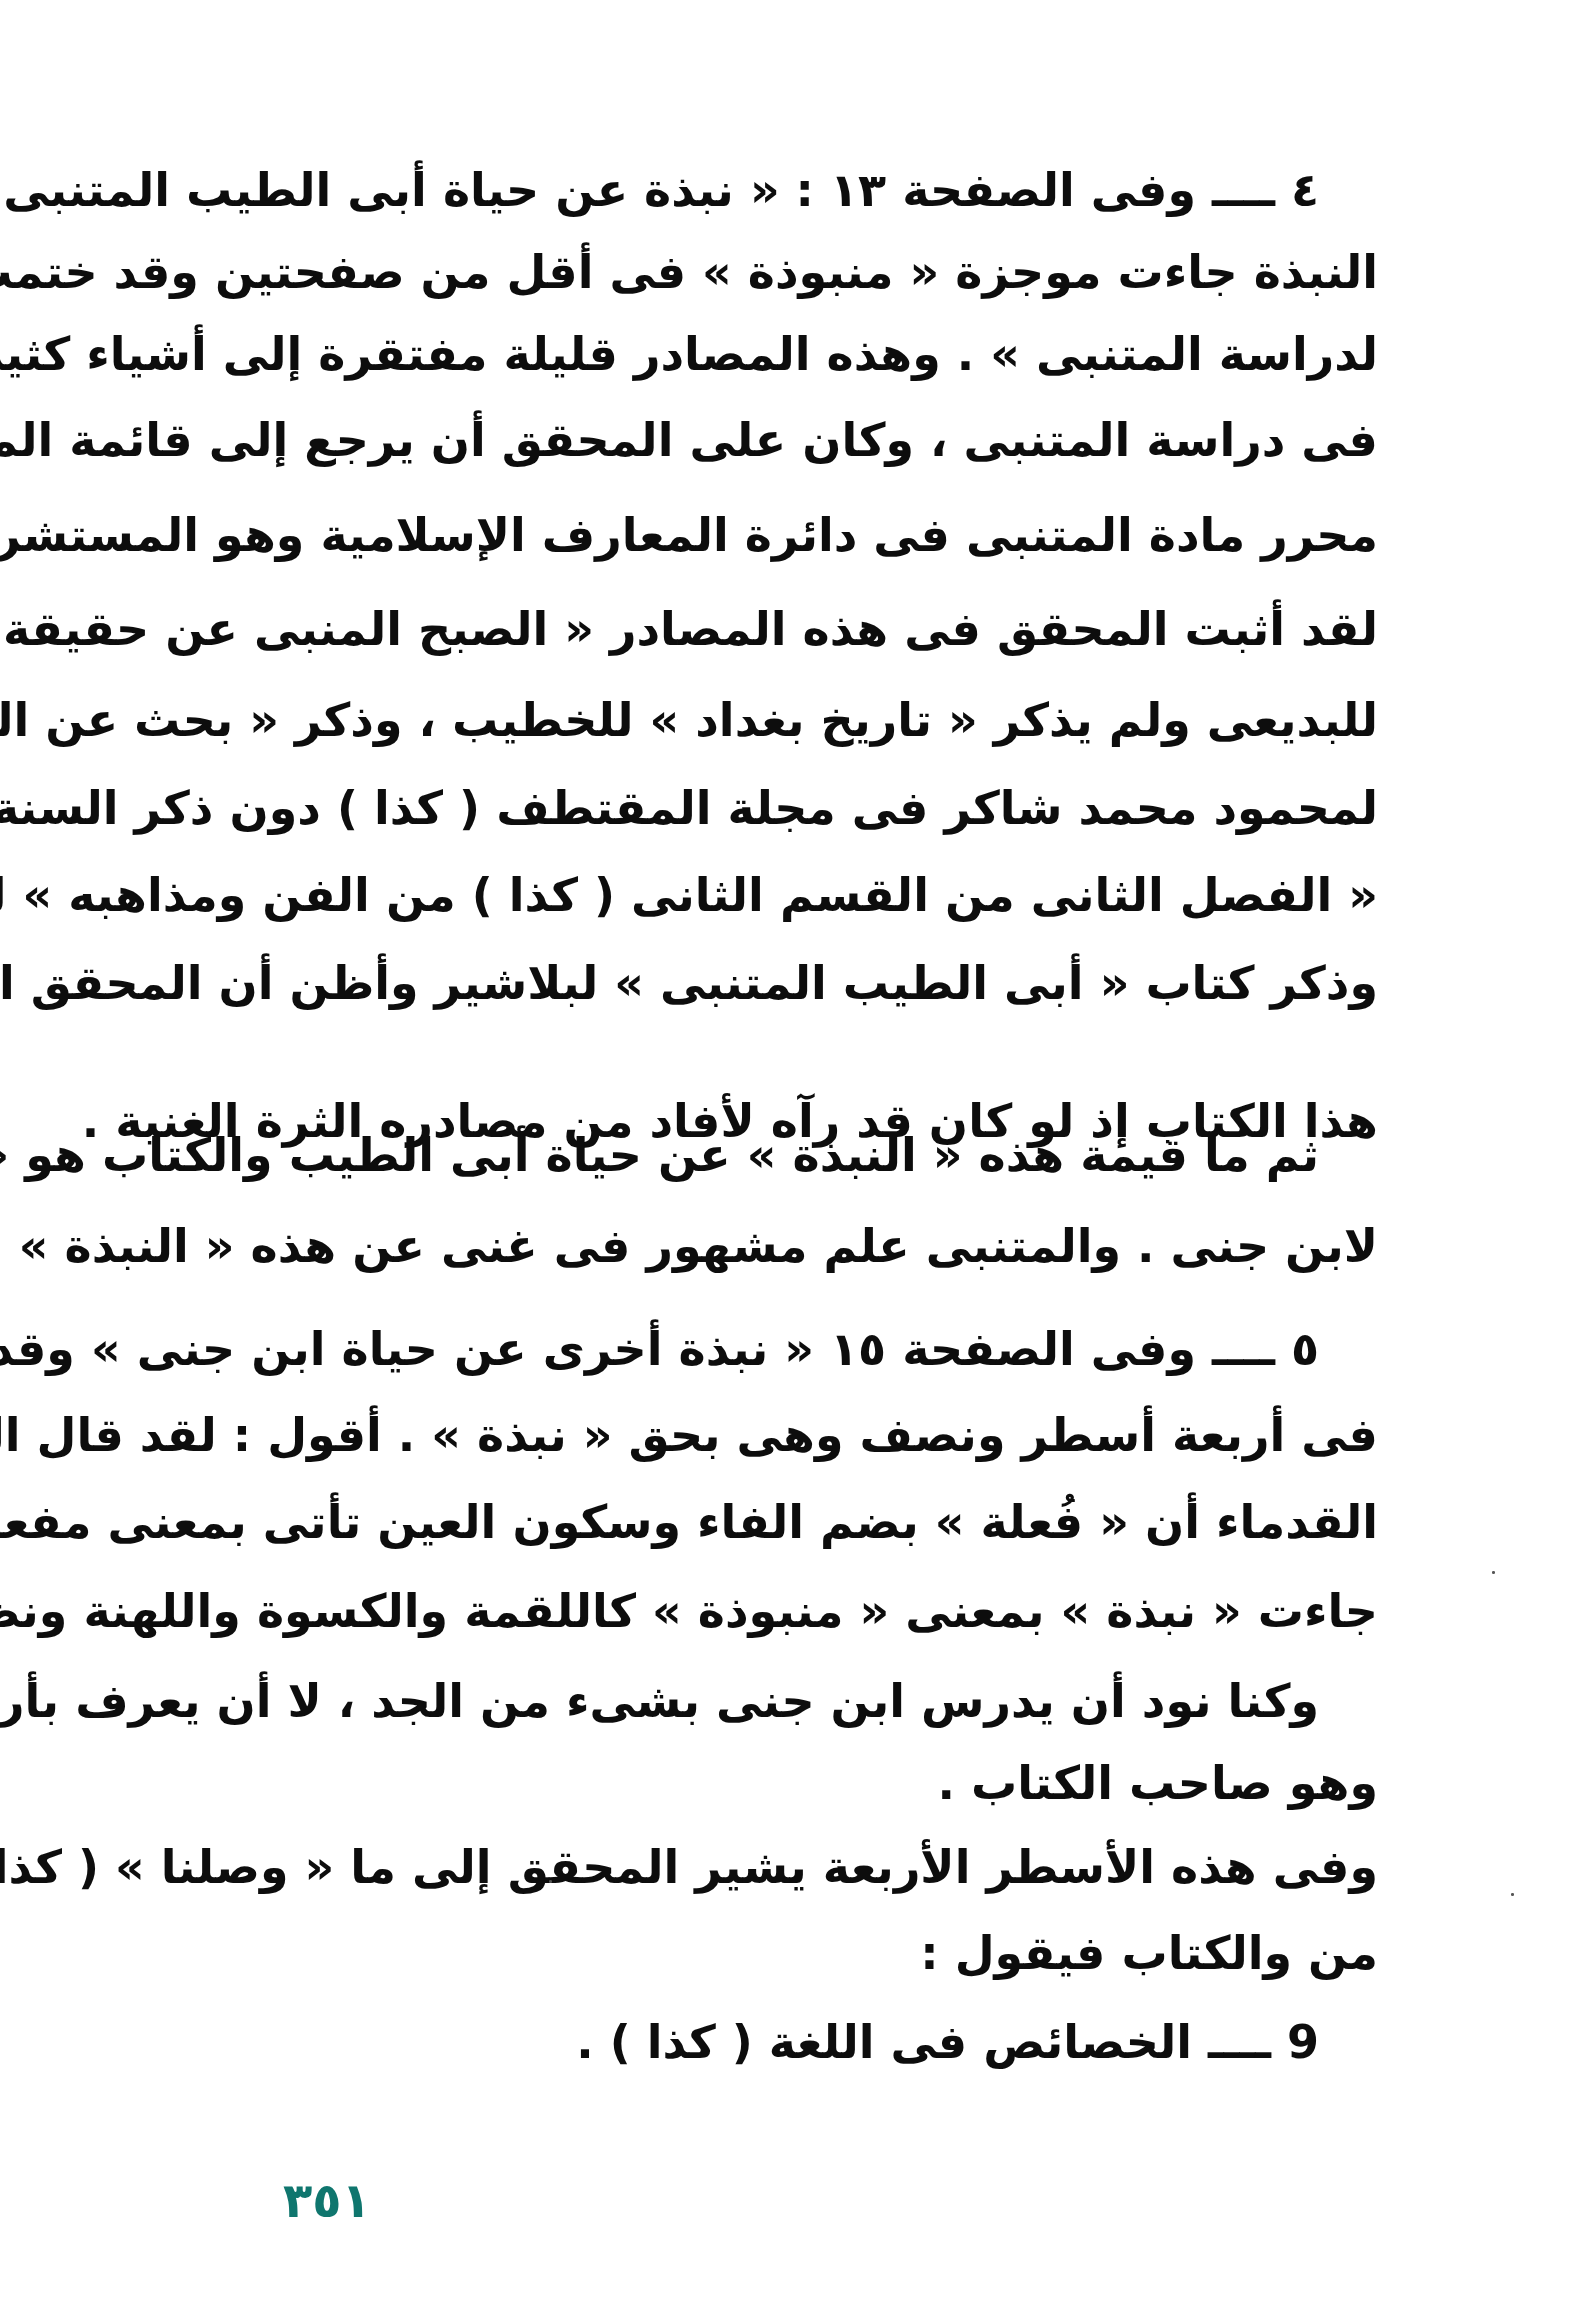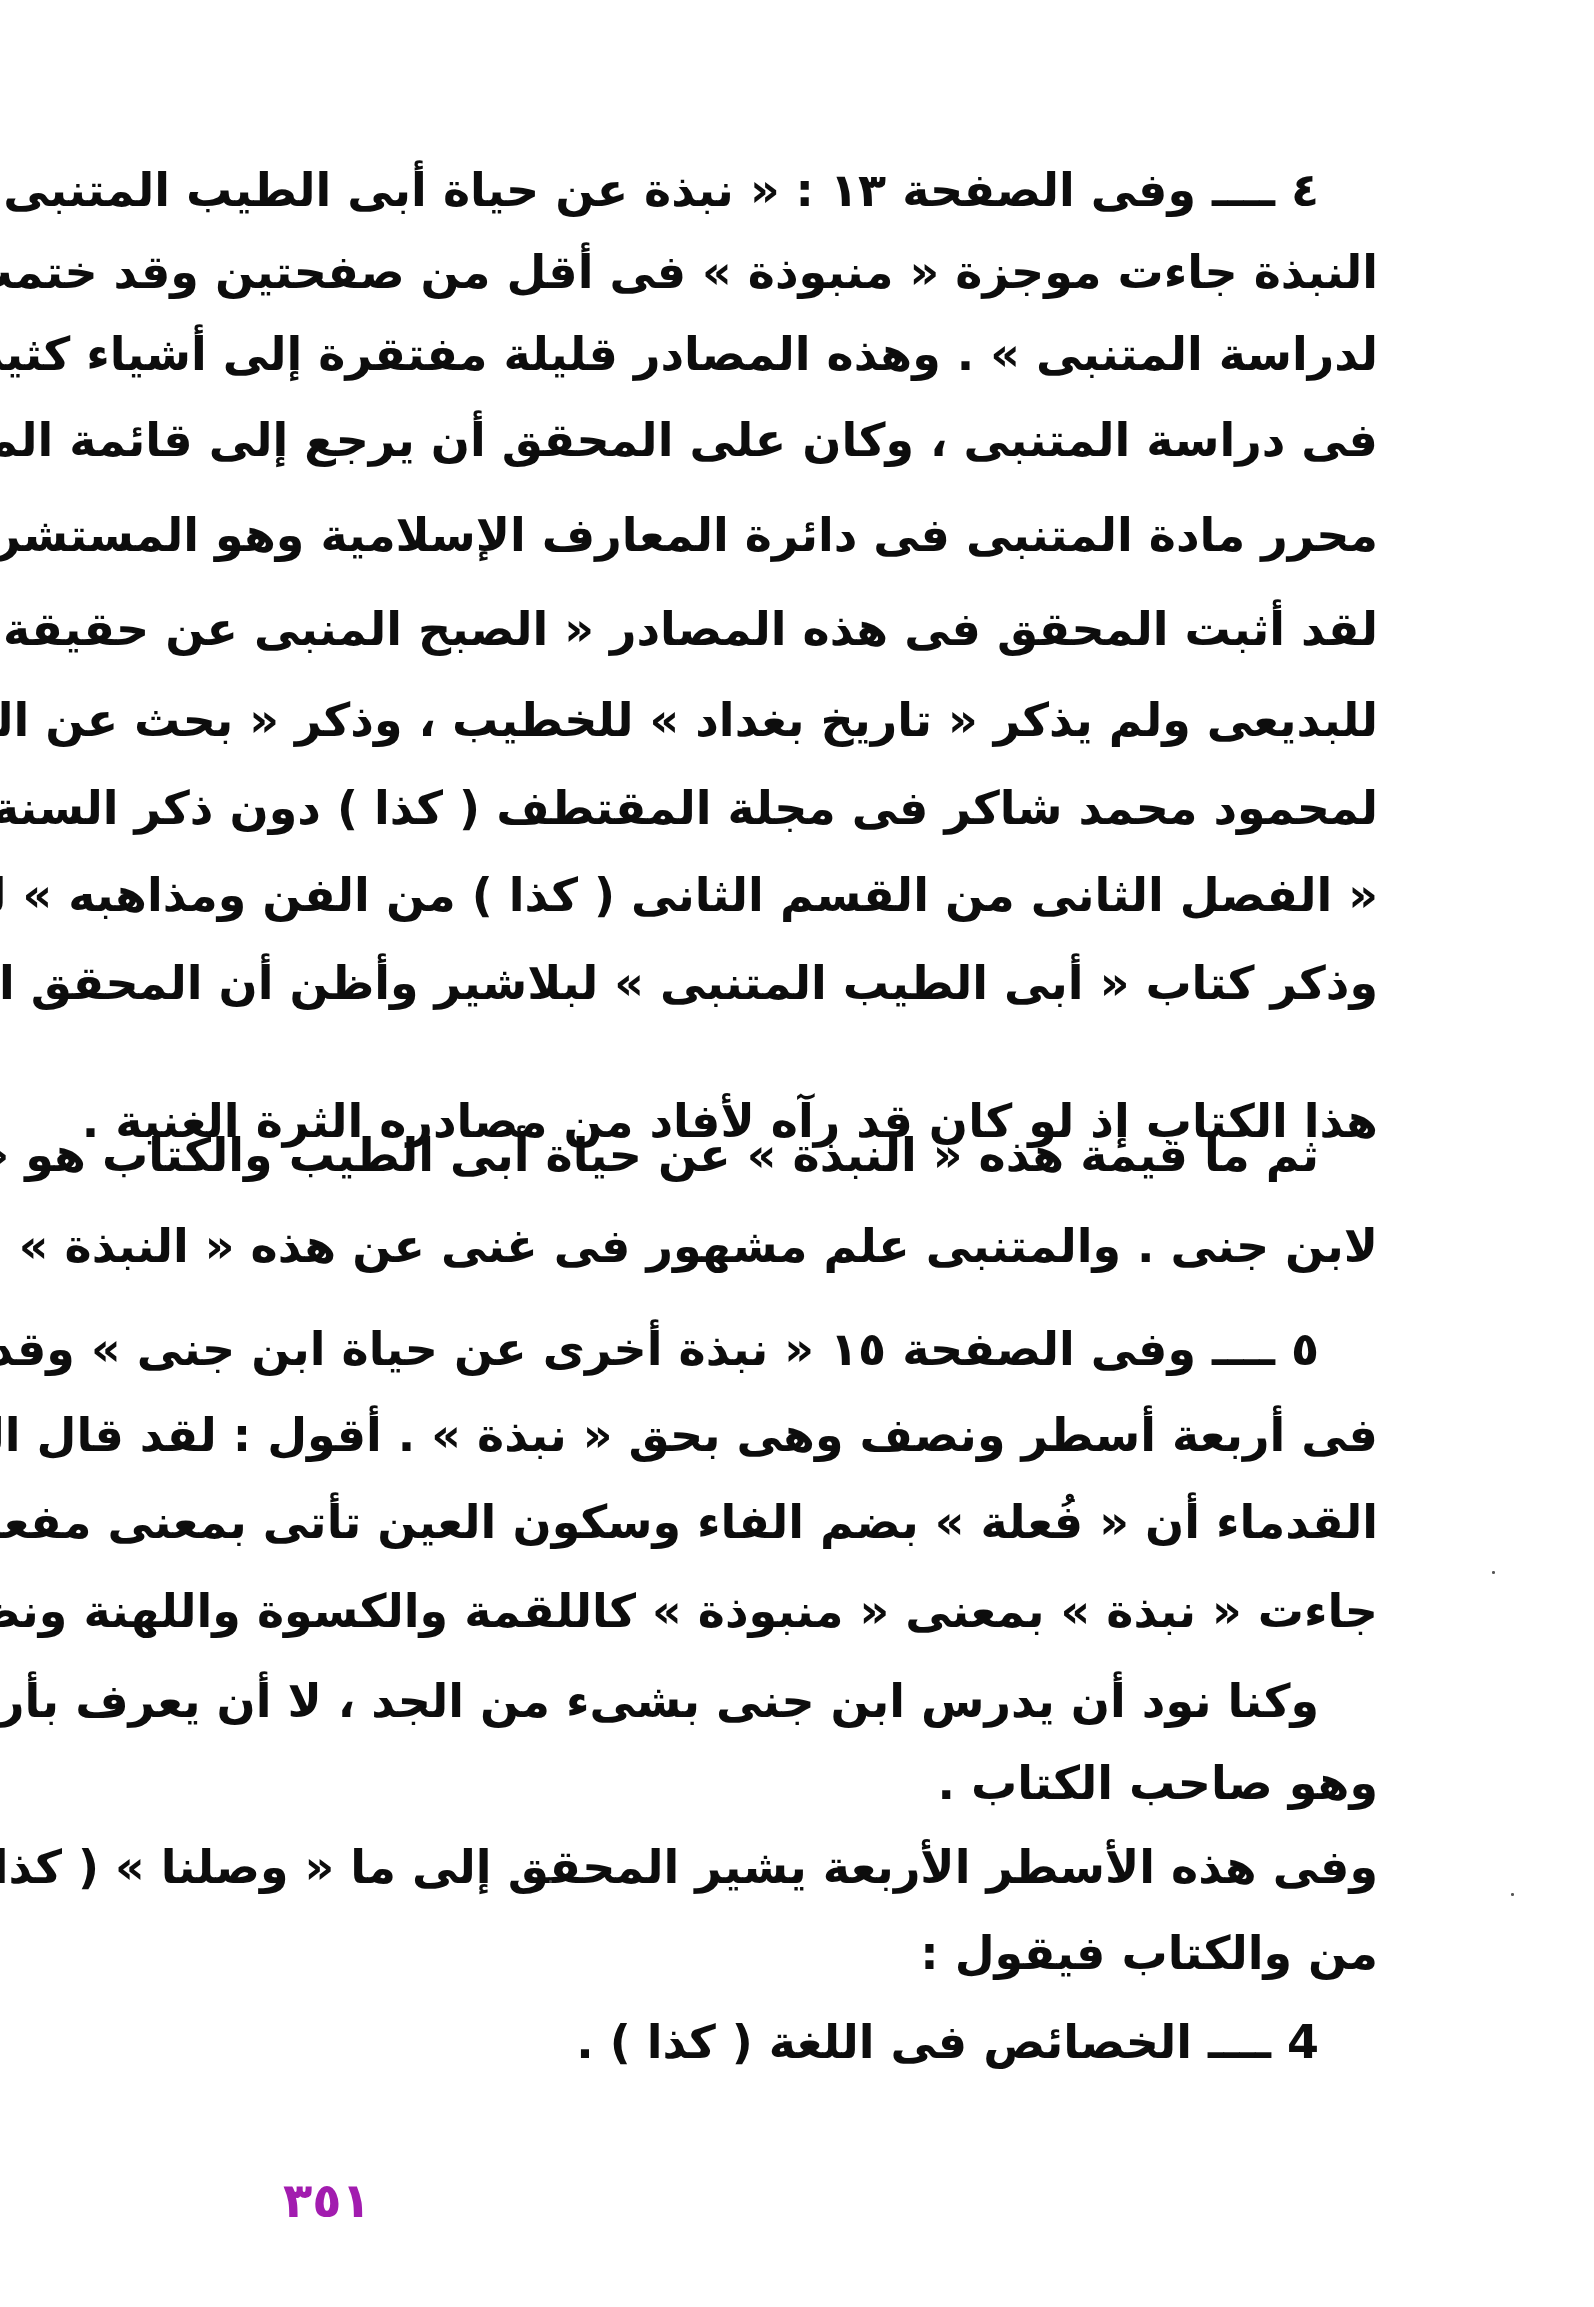--- a/index.html
+++ b/index.html
@@ -5,21 +5,21 @@
   html, body { margin:0; padding:0; background:#ffffff; }
   body { width:1594px; height:2307px; position:relative; overflow:hidden;
          font-family:"DejaVu Sans", sans-serif; color:#111; }
   .page { position:absolute; left:0; top:0; width:1594px; height:2307px; background:#fff; }
   .line { position:absolute; direction:rtl; unicode-bidi:embed; white-space:nowrap;
           font-size:46px; font-weight:bold; line-height:1; color:#0d0d0d; }
   .full { right:216px; width:1133px; text-align:justify; text-align-last:justify; }
   .indent { right:275px; }
   .short { right:216px; text-align:right; }
   .pagenum { position:absolute; left:283px; top:2172px; font-size:48px; font-weight:bold;
-             direction:rtl; color:#a21caf; }
+             direction:rtl; color:#0f766e; }
   .speck { position:absolute; width:2.6px; height:2.6px; background:#555; border-radius:50%; }
 </style>
 </head>
 <body>
 
 <div class="page">
   <div class="line indent" style="top:167px;">٤ ــــ وفى الصفحة ١٣ : « نبذة عن حياة أبى الطيب المتنبى » . وهذه</div>
   <div class="line full" style="top:249px;">النبذة جاءت موجزة « منبوذة » فى أقل من صفحتين وقد ختمت بـ « مصادر</div>
   <div class="line full" style="top:331px;">لدراسة المتنبى » . وهذه المصادر قليلة مفتقرة إلى أشياء كثيرة تعد ضرورية</div>
   <div class="line full" style="top:417px;">فى دراسة المتنبى ، وكان على المحقق أن يرجع إلى قائمة المصادر التى اعتمدها</div>
@@ -33,21 +33,21 @@
   <div class="line indent" style="top:1132px;">ثم ما قيمة هذه « النبذة » عن حياة أبى الطيب والكتاب هو « الفسر »</div>
   <div class="line short" style="top:1223px;">لابن جنى . والمتنبى علم مشهور فى غنى عن هذه « النبذة » .</div>
   <div class="line indent" style="top:1326px;">٥ ــــ وفى الصفحة ١٥ « نبذة أخرى عن حياة ابن جنى » وقد جاءت</div>
   <div class="line full" style="top:1412px;">فى أربعة أسطر ونصف وهى بحق « نبذة » . أقول : لقد قال الصرفيون</div>
   <div class="line full" style="top:1499px;">القدماء أن « فُعلة » بضم الفاء وسكون العين تأتى بمعنى مفعول ، وعلى هذا</div>
   <div class="line short" style="top:1588px;">جاءت « نبذة » بمعنى « منبوذة » كاللقمة والكسوة واللهنة ونظائرها .</div>
   <div class="line indent" style="top:1678px;">وكنا نود أن يدرس ابن جنى بشىء من الجد ، لا أن يعرف بأربعة أسطر</div>
   <div class="line short" style="top:1760px;margin-left:45px;">وهو صاحب الكتاب .</div>
   <div class="line full" style="top:1844px;">وفى هذه الأسطر الأربعة يشير المحقق إلى ما « وصلنا » ( كذا )</div>
   <div class="line short" style="top:1930px;">من والكتاب فيقول :</div>
-  <div class="line indent" style="top:2019px;">4 ــــ الخصائص فى اللغة ( كذا ) .</div>
+  <div class="line indent" style="top:2019px;">9 ــــ الخصائص فى اللغة ( كذا ) .</div>
 
   <div class="pagenum">٣٥١</div>
 
   <span class="speck" style="left:1511px; top:1893px;"></span>
   <span class="speck" style="left:1492px; top:1571px;"></span>
   <span class="speck" style="left:549px; top:1880px;"></span>
 </div>
 
 
 </body></html>

